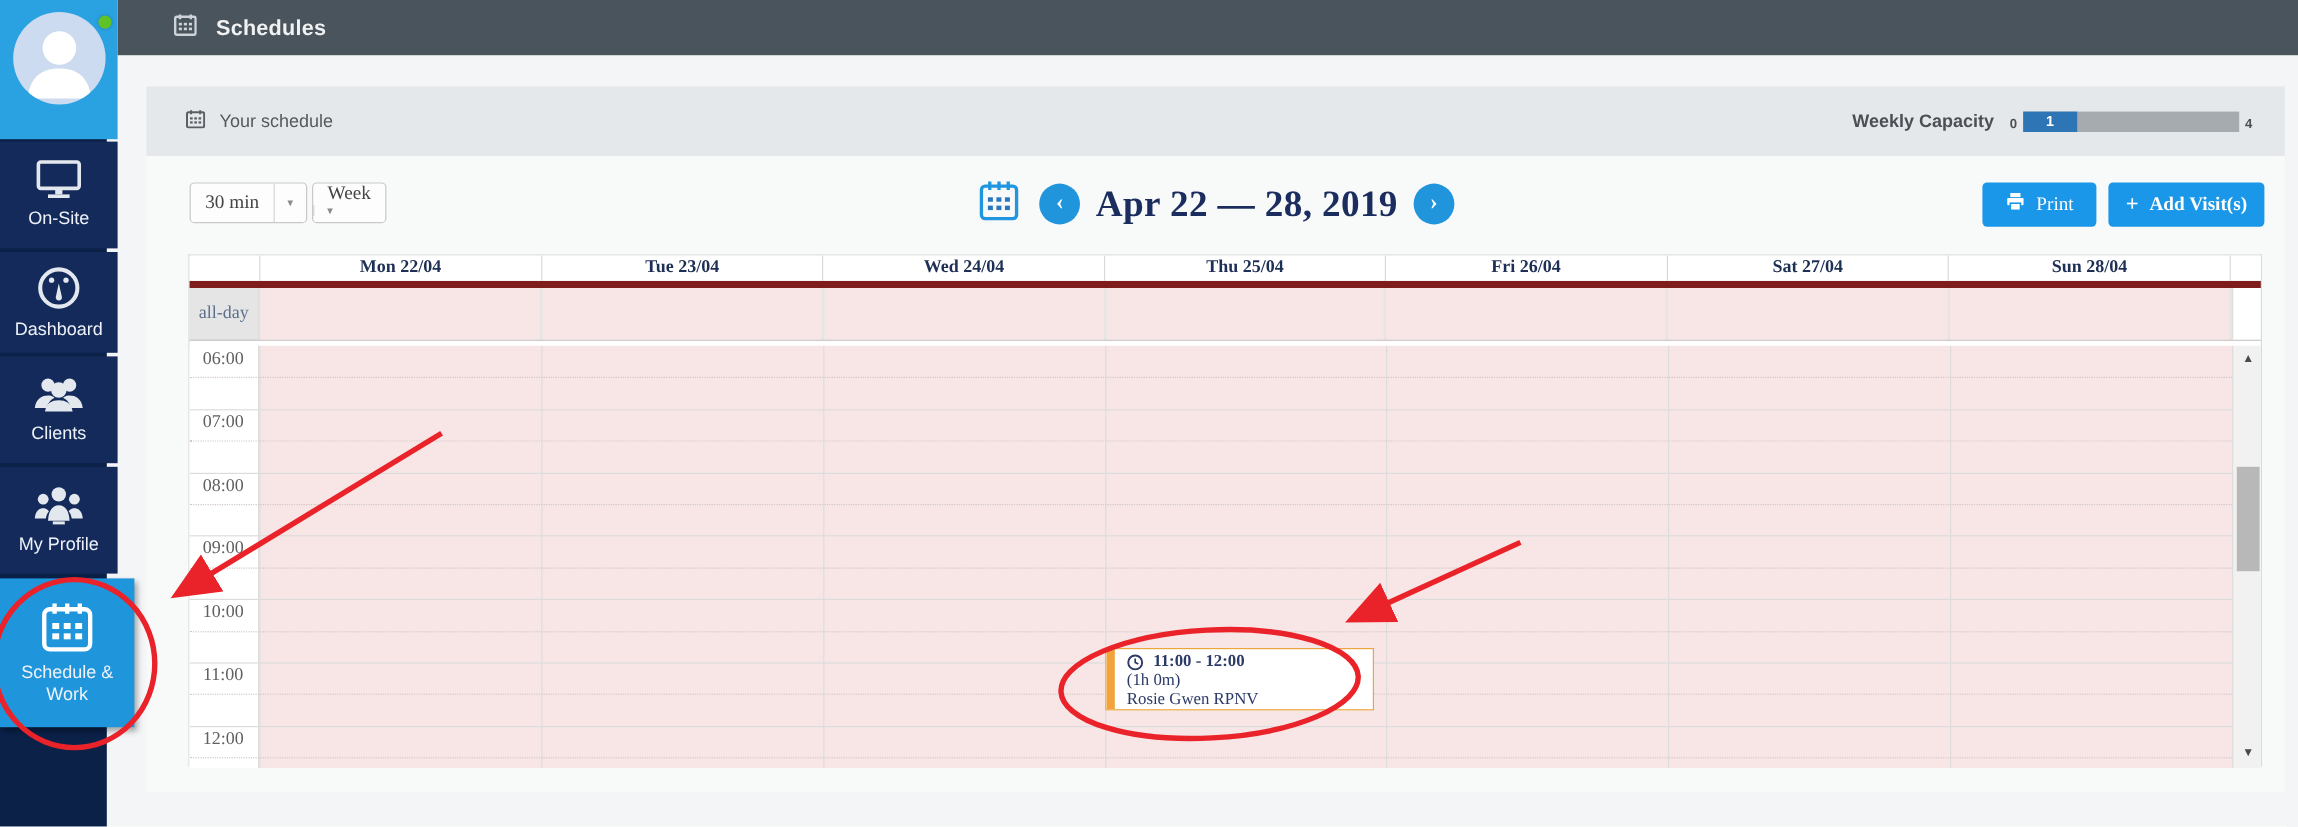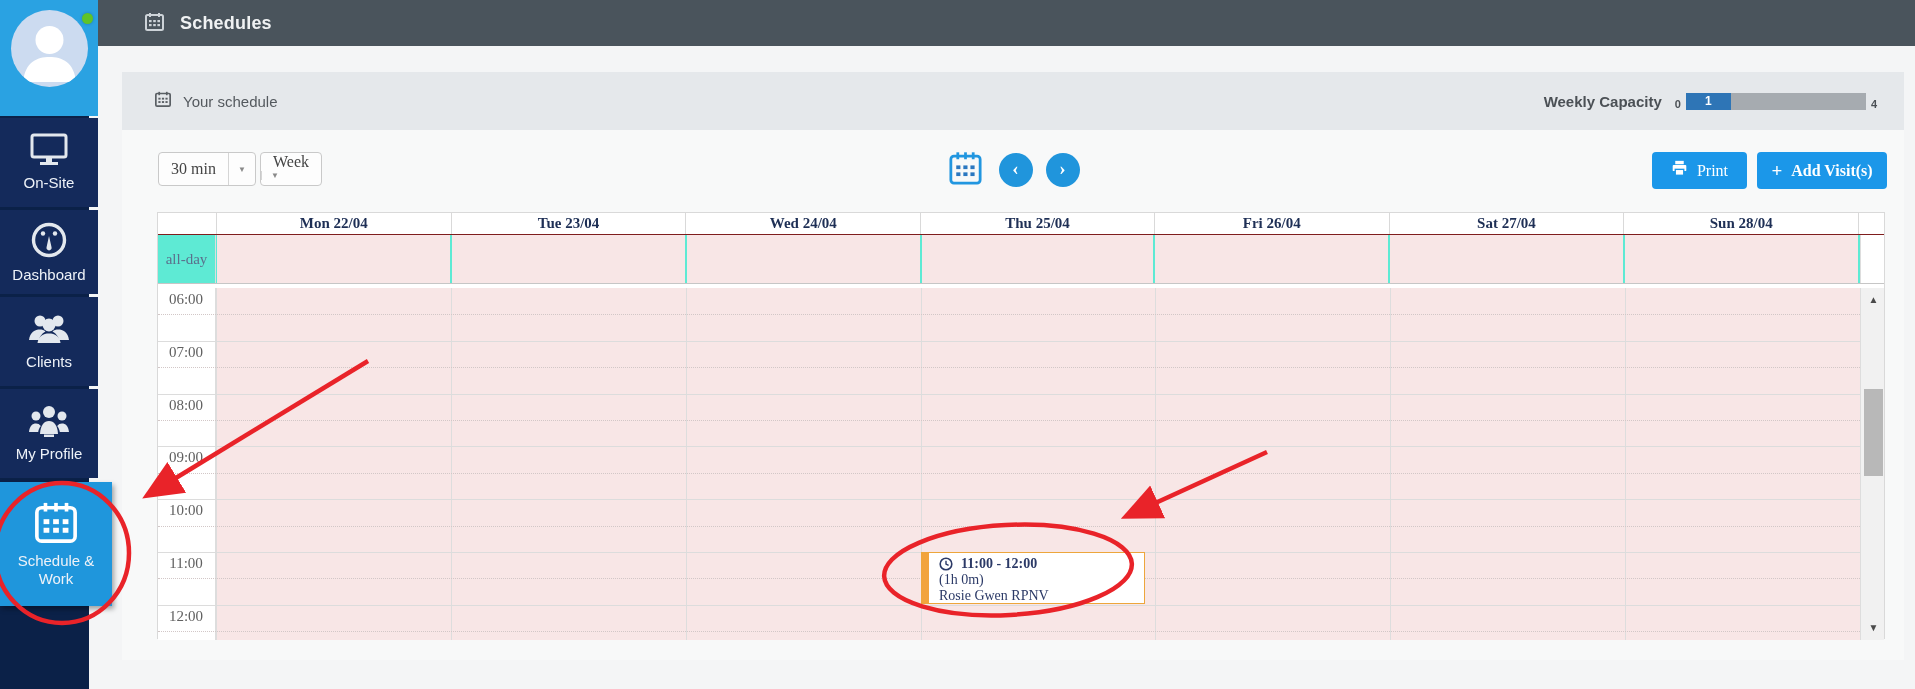--- a/index.html
+++ b/index.html
@@ -48,37 +48,37 @@
   .btn-print { left:1530px; width:95px; }
   .btn-add { left:1635px; width:130px; font-weight:bold; }
   .btn-add .plus { font-size:19px; font-weight:bold; }
 
   
   .calendar { position:absolute; left:35px; top:82px; width:1728px; height:427px; background:#fff; border:1px solid #d9d9d9; border-bottom:none; }
   .cal-head { display:flex; height:21px; }
   .cal-head .hc { border-left:1px solid #d9d9d9; font-size:15px; font-weight:bold; color:#1e2f55; text-align:center; line-height:20px; background:#fff; }
   .cal-head .hc:first-child { border-left:none; }
   .hc-gutter { width:58px; } .hc-day { width:235px; } .hc-day.w234 { width:234px; } .hc-filler { width:26px; }
-  .allday-row { display:flex; height:50px; border-top:1px solid #7f1d1d; border-bottom:1px solid #c6c6c6; background:#5eead4; }
+  .allday-row { display:flex; height:50px; border-top:6px solid #7f1d1d; border-bottom:1px solid #c6c6c6; background:#e5e5e5; }
   .allday-row .ad-gutter { width:58px; display:flex; align-items:center; justify-content:center; font-size:15px; color:#5b708c; border-right:1px solid #ddd; }
   .allday-row .ad-cell { width:233px; margin:0 1px; background:#f8e6e6; }
   .allday-row .ad-cell.w232 { width:232px; }
   .allday-row .ad-filler { width:24px; background:#fff; border-left:1px solid #ddd; margin-left:1px; }
   .cal-body { position:relative; margin-top:4px; height:352px; overflow:hidden; background:#fff; }
   .col-strip { position:absolute; top:0; height:352px; background:#f8e6e6; border-left:1px solid #ddd; }
   .gutter-strip { position:absolute; left:0; top:0; width:58px; height:352px; background:#fff; border-right:1px solid #ddd; }
   .hline { position:absolute; left:0; width:1702px; height:0; border-top:1px solid #dcdcdc; }
   .hline.dotted { border-top:1px dotted #d2c7c7; }
   .tlabel { position:absolute; left:0; width:56px; text-align:center; font-size:15px; color:#606060; background:transparent; }
   .scrollbar { position:absolute; left:1702px; top:0; width:26px; height:352px; background:#f1f1f1; border-left:1px solid #ddd; }
   .sb-up, .sb-down { position:absolute; left:0; width:25px; height:16px; color:#4a4a4a; font-size:10px; text-align:center; line-height:16px; cursor:pointer; }
   .sb-up { top:4px; } .sb-down { bottom:4px; }
   .sb-thumb { position:absolute; left:3px; top:101px; width:19px; height:87px; background:#b8b8b8; cursor:pointer; }
 
-  .event { position:absolute; left:763px; top:264px; width:224px; height:52px; background:#fff; border:1px solid #eda63c; overflow:hidden; cursor:pointer; }
+  .event { position:absolute; left:763px; top:252px; width:224px; height:52px; background:#fff; border:1px solid #eda63c; overflow:hidden; cursor:pointer; }
   .event .ev-bar { position:absolute; left:0; top:0; width:7px; height:100%; background:#f2a33c; }
   .event .ev-body { margin-left:13px; padding:3px 4px 0 4px; color:#2c3a67; font-size:14px; line-height:16px; }
   .event .ev-row1 { display:flex; align-items:center; gap:8px; font-weight:bold; }
 
   
   .annotations { position:absolute; left:0; top:0; width:1915px; height:689px; z-index:40; pointer-events:none; }
 </style>
 </head>
 <body>
 
@@ -156,20 +156,21 @@
               <rect x="15.2" y="10" width="2.7" height="2.4"></rect>
               <rect x="6" y="14.5" width="2.7" height="2.4"></rect>
               <rect x="10.6" y="14.5" width="2.7" height="2.4"></rect>
               <rect x="15.2" y="14.5" width="2.7" height="2.4"></rect>
             </g>
           </svg>
       </span>
       <div class="nav-circle">
           <span>‹</span>
         </div>
+      <div class="date-title">Apr 22 — 28, 2019</div>
       <div class="nav-circle">
           <span>›</span>
         </div>
     </div>
 
     <div class="btn btn-print">
       <span>
         <svg width="17" height="17" viewBox="0 0 20 20" fill="#fff">
             <rect x="5" y="1" width="10" height="4"></rect>
             <rect x="2" y="6" width="16" height="7" rx="1"></rect>

